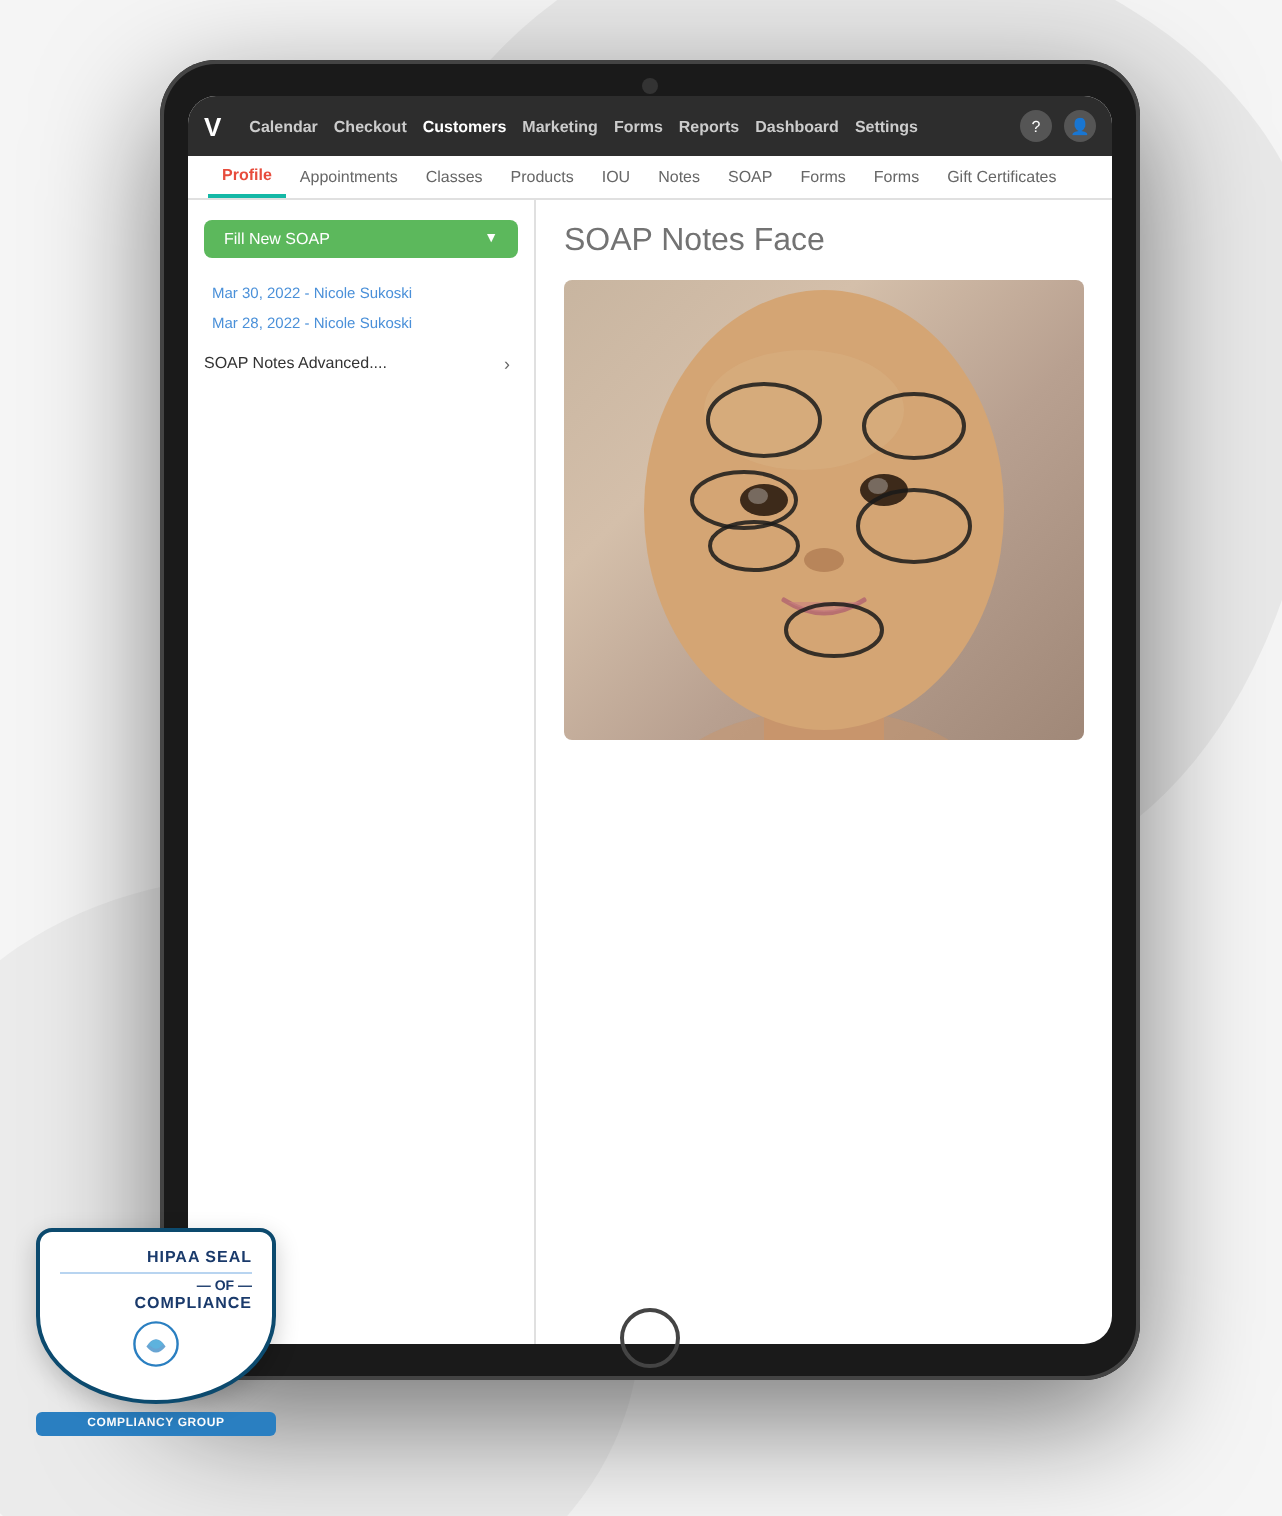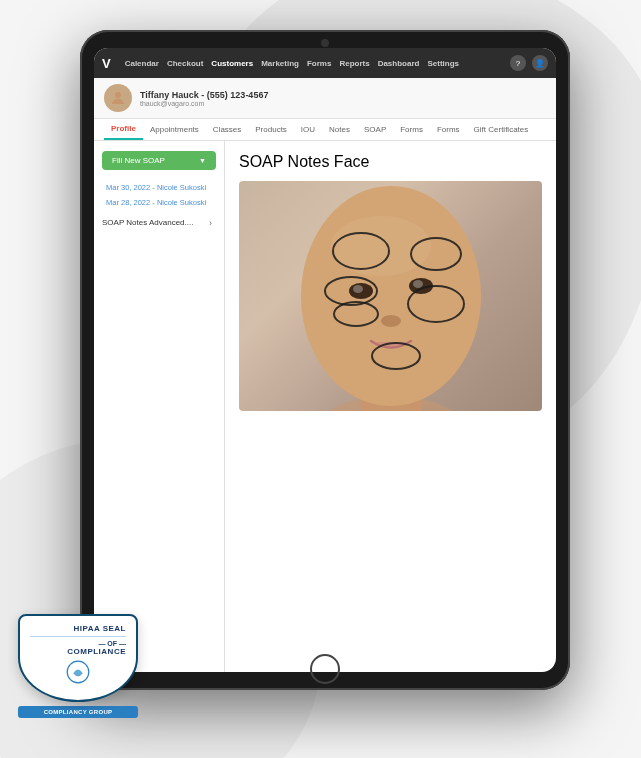--- a/index.html
+++ b/index.html
@@ -202,21 +202,21 @@
 
     
     .main-content {
       display: flex;
       flex: 1;
       overflow: hidden;
     }
 
     
     .sidebar {
-      width: 131px;
+      width: 174px;
       border-right: 1px solid #e0e0e0;
       flex-shrink: 0;
       padding: 10px 8px;
       background: #fff;
     }
 
     .fill-soap-btn {
       background: #5cb85c;
       color: white;
       border: none;
@@ -283,21 +283,21 @@
     
     .content-area {
       flex: 1;
       padding: 12px 14px;
       overflow: hidden;
     }
 
     .page-title {
       font-size: 16px;
       font-weight: 400;
-      color: #000000;
+      color: #737373;
       margin-bottom: 10px;
     }
 
     .face-image-container {
       width: 100%;
       height: 230px;
       background: #d0c4b8;
       border-radius: 4px;
       overflow: hidden;
       position: relative;
@@ -400,32 +400,20 @@
         <span class="nav-item">Reports</span>
         <span class="nav-item">Dashboard</span>
         <span class="nav-item">Settings</span>
       </div>
       <div class="nav-right">
         <div class="nav-icon-circle">?</div>
         <div class="nav-icon-circle">👤</div>
       </div>
     </div>
 
-    <div class="patient-header">
-      <div class="patient-avatar">
-        <svg viewBox="0 0 24 24" fill="#8B6347">
-          <circle cx="12" cy="8" r="4" fill="#c8956c"></circle>
-          <path d="M4 20c0-4 3.6-7 8-7s8 3 8 7" fill="#c8956c"></path>
-        </svg>
-      </div>
-      <div class="patient-info">
-        <div class="patient-name">Tiffany Hauck - (555) 123-4567</div>
-        <div class="patient-contact">thauck@vagaro.com</div>
-      </div>
-    </div>
 
     <div class="sub-nav">
       <span class="sub-nav-item active">Profile</span>
       <span class="sub-nav-item">Appointments</span>
       <span class="sub-nav-item">Classes</span>
       <span class="sub-nav-item">Products</span>
       <span class="sub-nav-item">IOU</span>
       <span class="sub-nav-item">Notes</span>
       <span class="sub-nav-item">SOAP</span>
       <span class="sub-nav-item">Forms</span>

